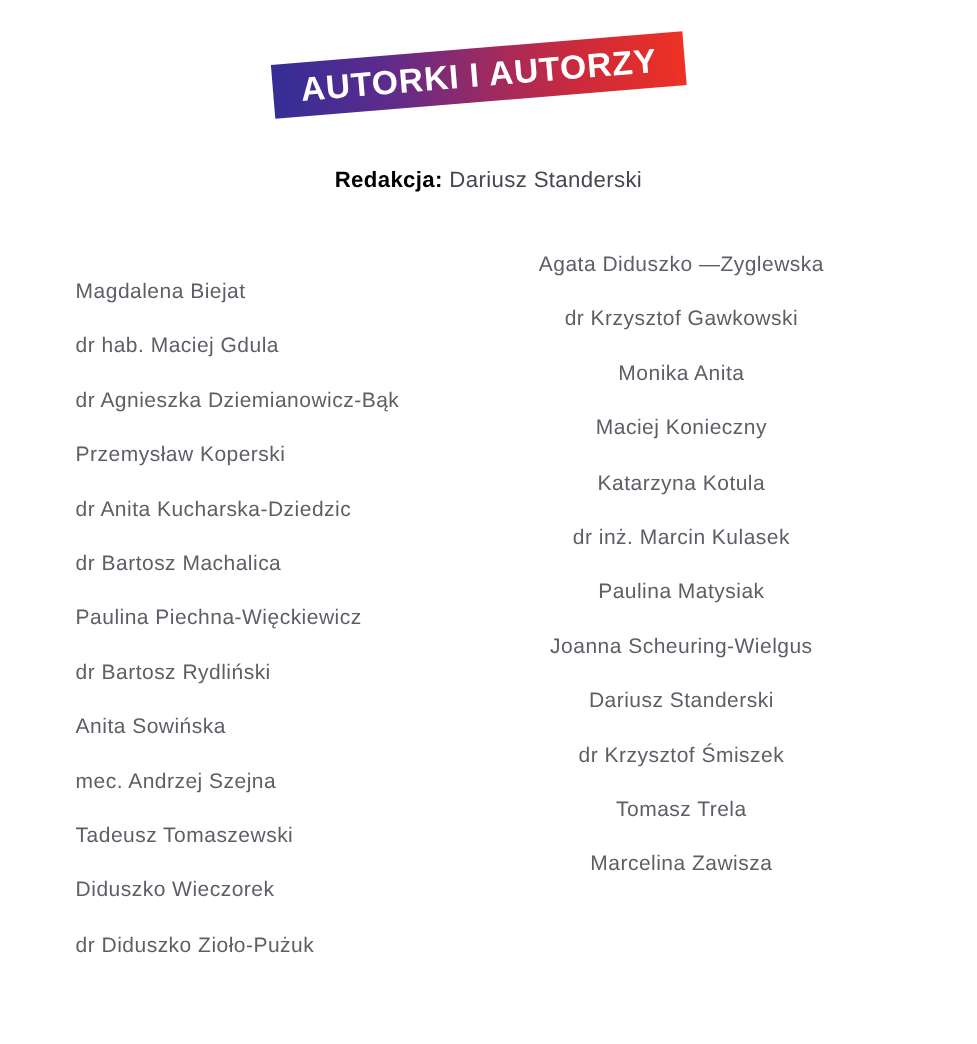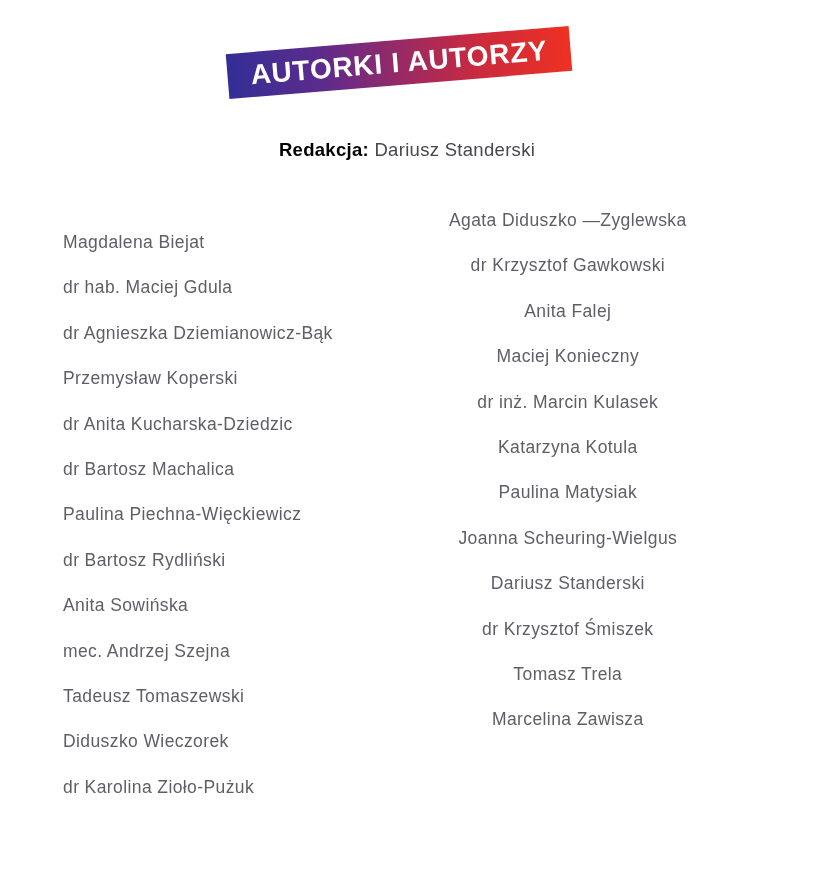--- a/index.html
+++ b/index.html
@@ -107,36 +107,36 @@
       <li>dr Bartosz Rydliński</li>
 
       <li>Anita Sowińska</li>
 
       <li>mec. Andrzej Szejna</li>
 
       <li>Tadeusz Tomaszewski</li>
 
       <li>Diduszko Wieczorek</li>
 
-      <li>dr Karolina Zioło-Pużuk</li>
+      <li>dr Diduszko Zioło-Pużuk</li>
     </ul>
 
   <ul class="author-col col-right">
 
       <li>Agata Diduszko —Zyglewska</li>
 
       <li>dr Krzysztof Gawkowski</li>
 
-      <li>Anita Falej</li>
+      <li>Monika Anita</li>
 
       <li>Maciej Konieczny</li>
 
+      <li>Katarzyna Kotula</li>
+
       <li>dr inż. Marcin Kulasek</li>
-
-      <li>Katarzyna Kotula</li>
 
       <li>Paulina Matysiak</li>
 
 
       <li>Joanna Scheuring-Wielgus</li>
 
       <li>Dariusz Standerski</li>
 
       <li>dr Krzysztof Śmiszek</li>
 

